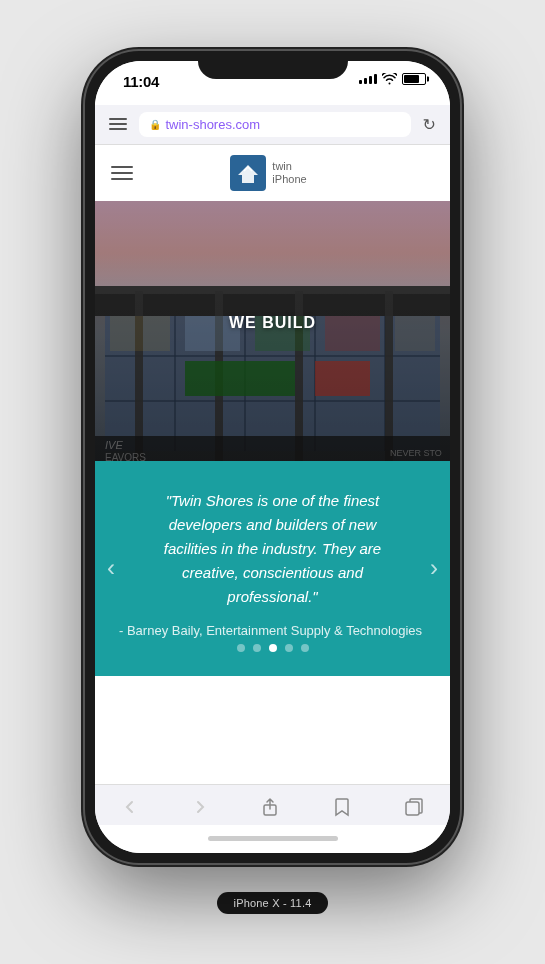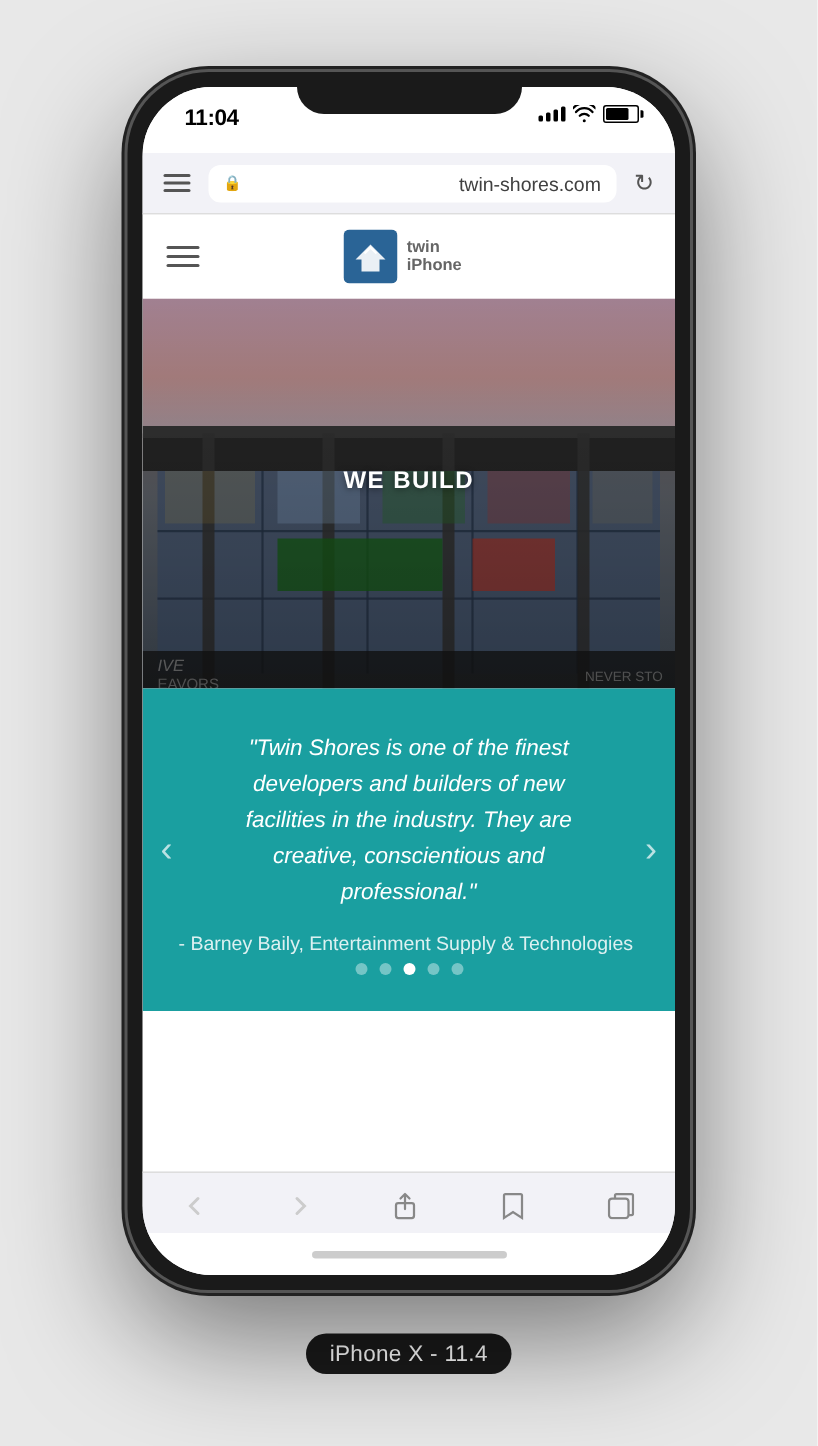--- a/index.html
+++ b/index.html
@@ -171,23 +171,23 @@
       border: none;
     }
 
     .lock-icon-small {
       font-size: 10px;
       color: #555;
     }
 
     .url-text {
       font-size: 13px;
-      color: #404040;
+      color: #8b5cf6;
       flex: 1;
-      text-align: right;
+      text-align: left;
     }
 
     .reload-btn {
       font-size: 16px;
       color: #555;
       padding: 4px;
       cursor: pointer;
     }
 
     
@@ -231,21 +231,21 @@
     .logo-text {
       font-size: 16px;
       font-weight: 700;
       color: #2c3e50;
       line-height: 1.1;
     }
 
     .logo-text span {
       display: block;
       font-size: 11px;
-      font-weight: 700;
+      font-weight: 400;
       color: #666;
     }
 
     
     .hero-section {
       position: relative;
       height: 260px;
       flex-shrink: 0;
       overflow: hidden;
     }
@@ -394,21 +394,21 @@
       border-radius: 3px;
       opacity: 0.2;
     }
 
     
     .phone-label {
       background: #1a1a1a;
       color: #fff;
       padding: 5px 16px;
       border-radius: 14px;
-      font-size: 15px;
+      font-size: 11px;
       letter-spacing: 0.2px;
     }
 
     
     .hero-svg {
       position: absolute;
       bottom: 0;
       left: 0;
       width: 100%;
       height: 100%;

